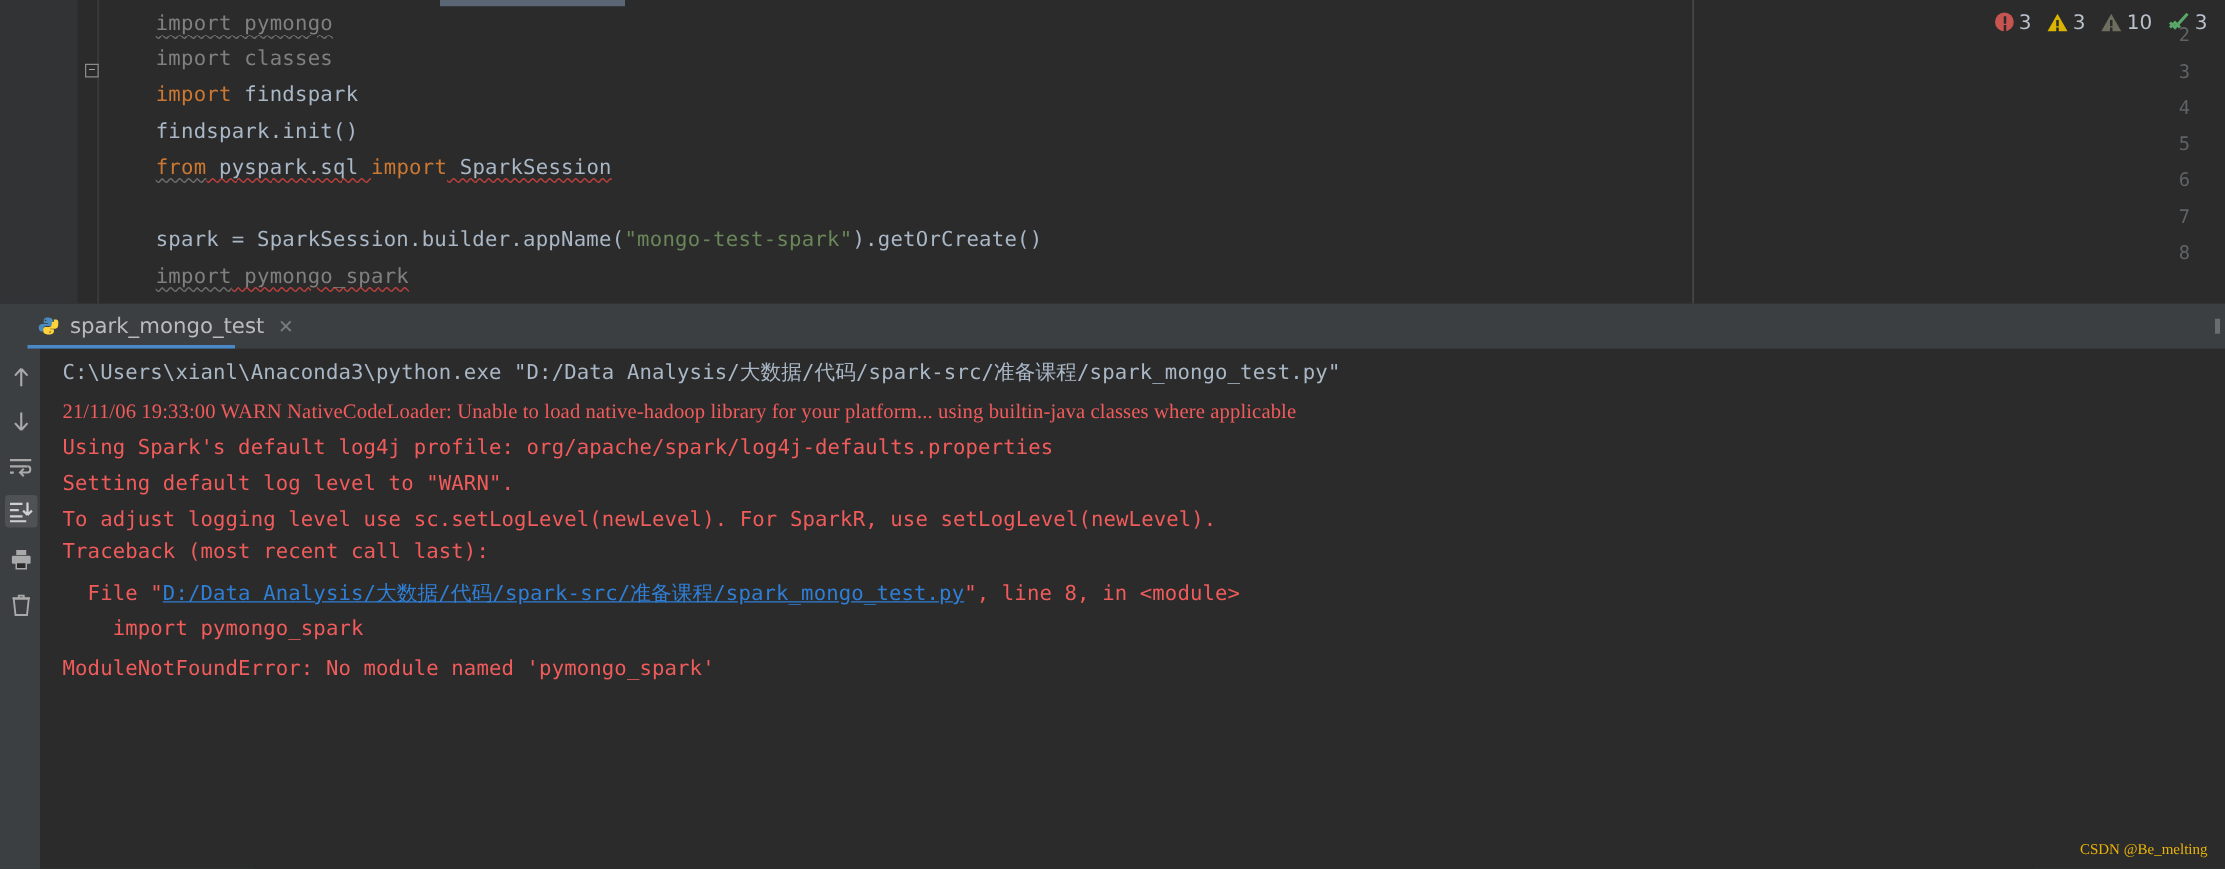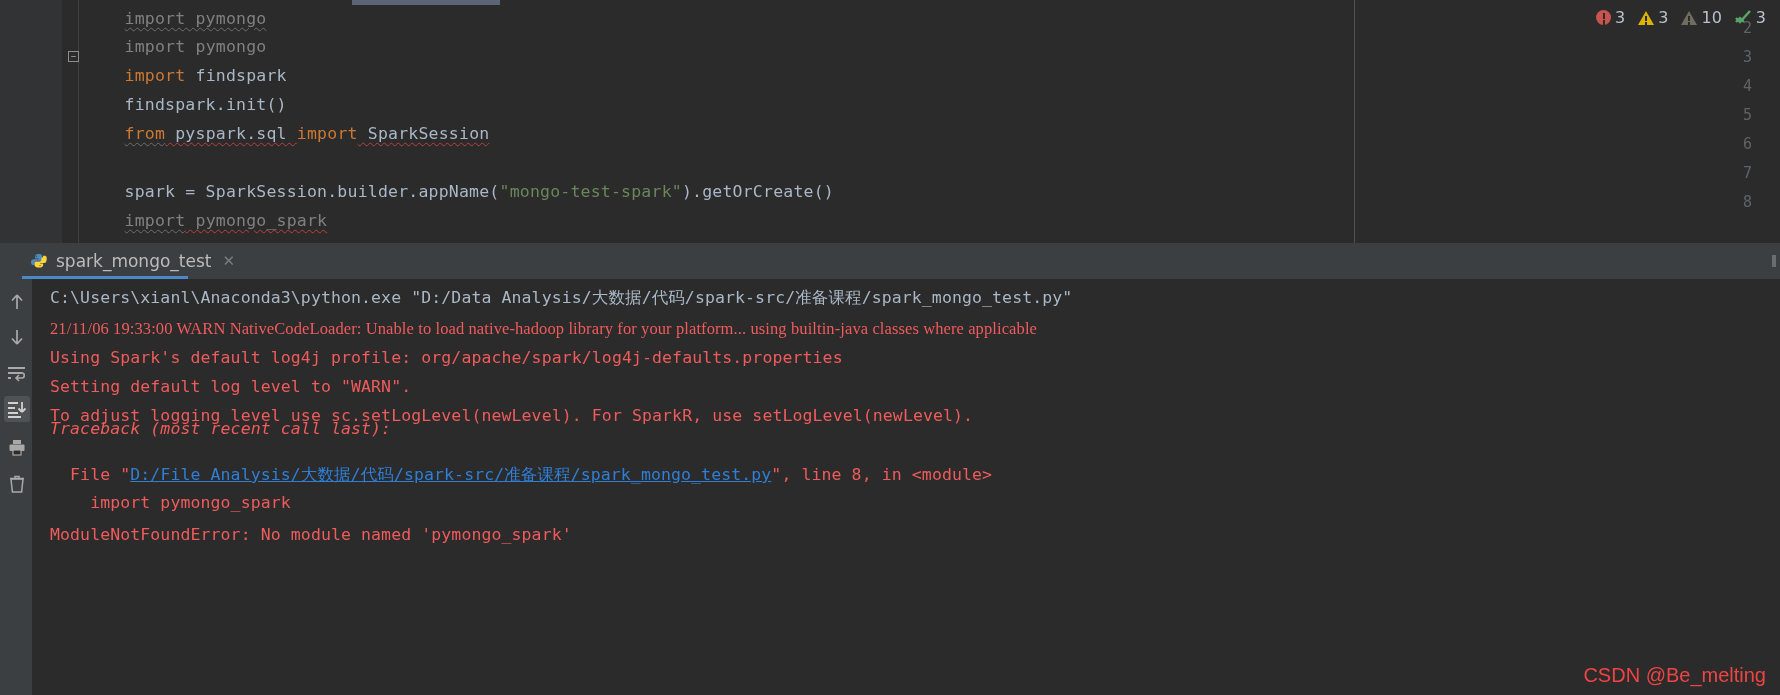--- a/index.html
+++ b/index.html
@@ -200,23 +200,23 @@
   .c-cmd { color: #a9b7c6; }
   .c-err { color: #f05b5b; }
   .c-link {
     color: #2f7fd6;
     text-decoration: underline;
     text-decoration-color: #2f7fd6;
   }
   .watermark {
     position: absolute;
     right: 14px; bottom: 8px;
-    color: #ef4444;
-    font-size: 20px;
-    font-family: Liberation Sans, sans-serif;
+    color: #eab308;
+    font-size: 12px;
+    font-family: Liberation Serif, serif;
   }
 </style>
 </head>
 <body>
 
 <div class="editor">
 
   <div class="gutter"></div>
   <div class="code-indent-line"></div>
   <div class="top-selection"></div>
@@ -231,21 +231,21 @@
   <div class="gutter-num" style="top:164px;">7</div>
   <div class="gutter-num" style="top:193px;">8</div>
 
   <div class="fold-marker" style="top:51px;">−</div>
 
   <div class="code-line" style="top:-10px;">
     <span class="dim wave-grey">import pymongo</span>
   </div>
 
   <div class="code-line" style="top:18px;">
-    <span class="dim">import</span><span class="dim"> pymongo</span>
+    <span class="dim">import</span><span class="dim"> classes</span>
   </div>
 
   <div class="code-line" style="top:47px;">
     <span class="kw">import</span><span class="plain"> findspark</span>
   </div>
 
   <div class="code-line" style="top:76px;">
     <span class="plain">findspark.init()</span>
   </div>
 
@@ -340,20 +340,20 @@
       </svg>
     </div>
   </div>
 
   <div class="console">
     <div class="cline c-cmd" style="top:8px;">C:\Users\xianl\Anaconda3\python.exe "D:/Data Analysis/大数据/代码/spark-src/准备课程/spark_mongo_test.py"</div>
     <div class="cline c-err" style="top:40px;font-family:Liberation Serif, serif;">21/11/06 19:33:00 WARN NativeCodeLoader: Unable to load native-hadoop library for your platform... using builtin-java classes where applicable</div>
     <div class="cline c-err" style="top:69px;text-align:center;">Using Spark's default log4j profile: org/apache/spark/log4j-defaults.properties</div>
     <div class="cline c-err" style="top:98px;">Setting default log level to "WARN".</div>
     <div class="cline c-err" style="top:127px;">To adjust logging level use sc.setLogLevel(newLevel). For SparkR, use setLogLevel(newLevel).</div>
-    <div class="cline c-err" style="top:140px;font-style:italic;">Traceback (most recent call last):</div>
-    <div class="cline" style="top:185px;"><span class="c-err">  File "</span><span class="c-link">D:/File Analysis/大数据/代码/spark-src/准备课程/spark_mongo_test.py</span><span class="c-err">", line 8, in &lt;module&gt;</span></div>
+    <div class="cline c-err" style="top:152px;">Traceback (most recent call last):</div>
+    <div class="cline" style="top:185px;"><span class="c-err">  File "</span><span class="c-link">D:/Data Analysis/大数据/代码/spark-src/准备课程/spark_mongo_test.py</span><span class="c-err">", line 8, in &lt;module&gt;</span></div>
     <div class="cline c-err" style="top:214px;">    import pymongo_spark</div>
     <div class="cline c-err" style="top:246px;">ModuleNotFoundError: No module named 'pymongo_spark'</div>
 
     <div class="watermark">CSDN @Be_melting</div>
   </div>
 </div>
 
 </body></html>

